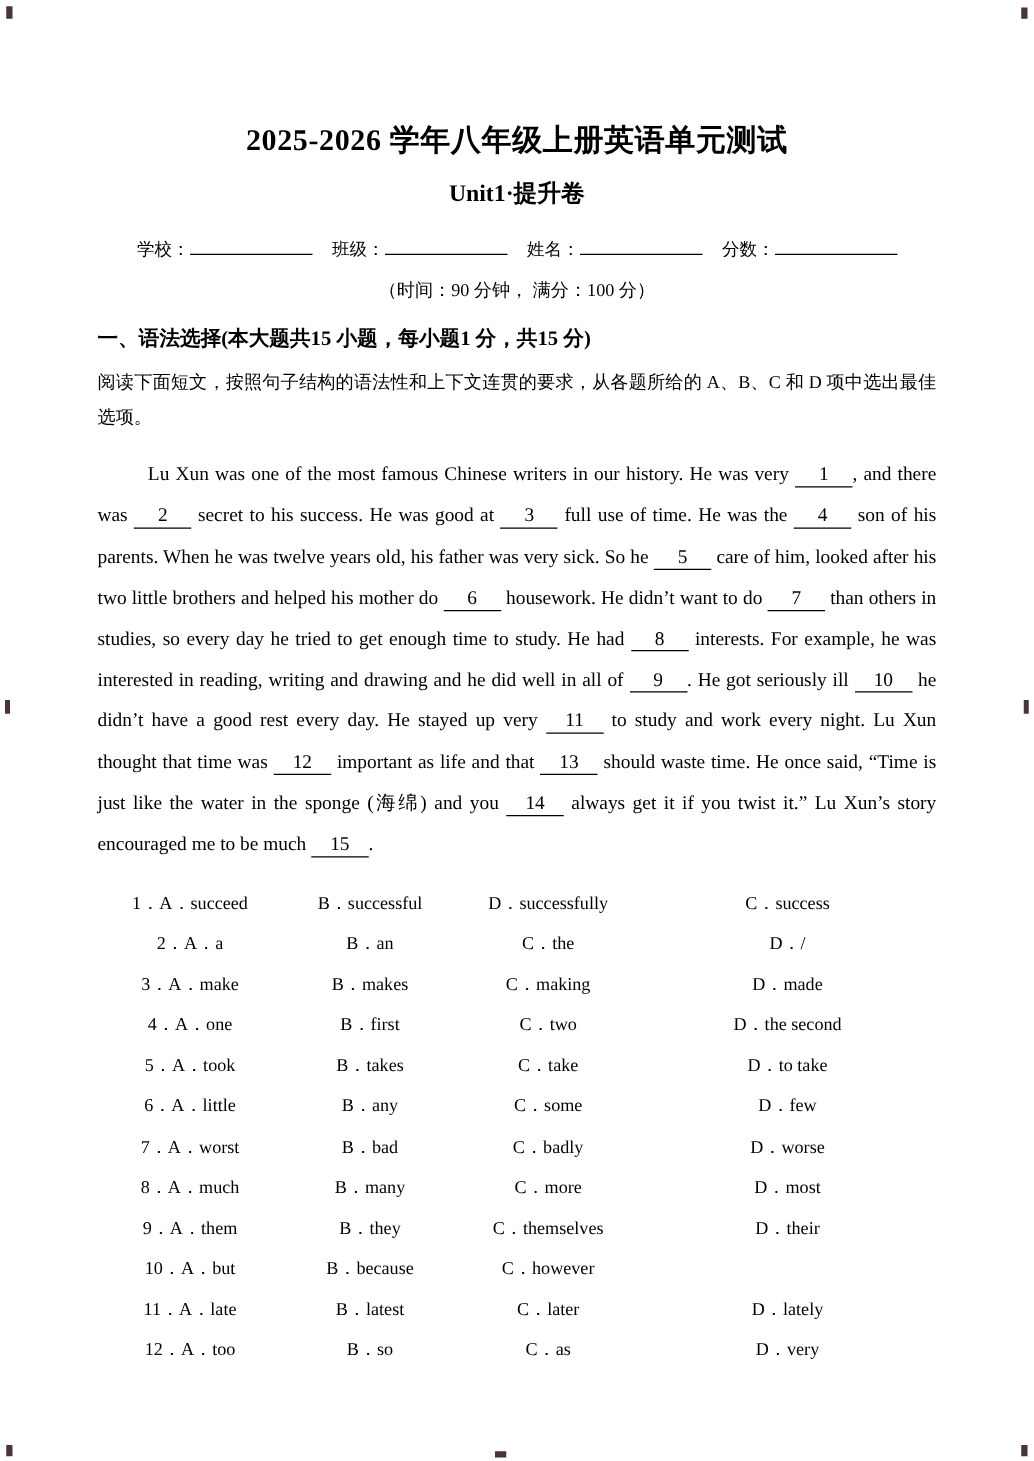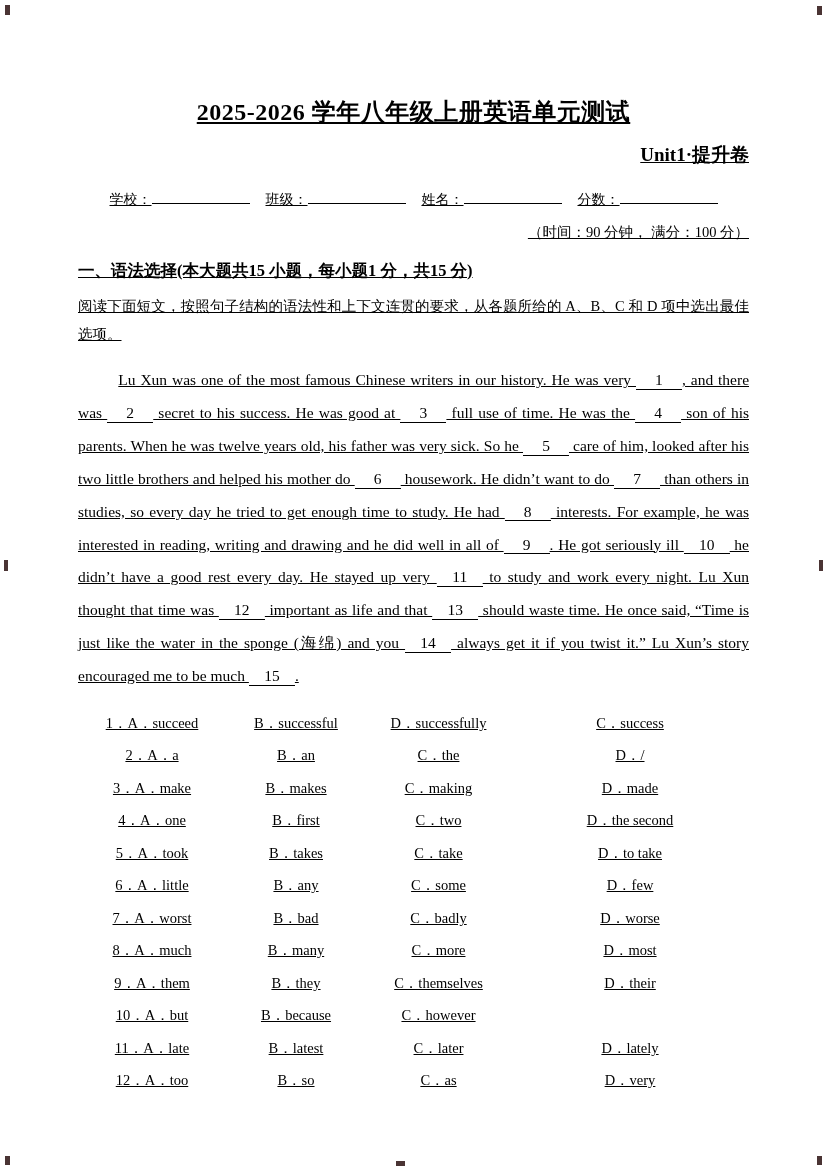--- a/index.html
+++ b/index.html
@@ -5,62 +5,61 @@
   html, body { margin: 0; padding: 0; background: #ffffff; }
   body { font-family: "Liberation Serif", "DejaVu Serif", serif; color: #000; }
   .sheet {
     position: relative;
     width: 827px;
     height: 1169px;
     background: #fff;
     overflow: hidden;
     box-sizing: border-box;
     padding: 96px 78px 20px 78px;
-    text-decoration: underline;
   }
   .mark { position: absolute; background: #4a3434; }
   .m-tl { left: 5px;  top: 5px;    width: 5px; height: 10px; }
   .m-tr { right: 5px; top: 6px;    width: 5px; height: 9px;  }
   .m-ml { left: 4px;  top: 560px;  width: 4px; height: 11px; }
   .m-mr { right: 4px; top: 560px;  width: 4px; height: 11px; }
   .m-bl { left: 5px;  bottom: 4px; width: 5px; height: 9px;  }
   .m-bm { left: 396px; bottom: 3px; width: 9px; height: 5px; }
   .m-br { right: 5px; bottom: 4px; width: 5px; height: 9px;  }
 
   h1.title {
     margin: 0 0 14px 0;
     text-align: center;
     font-size: 24px;
     font-weight: bold;
     letter-spacing: 0.5px;
   }
   h2.subtitle {
     margin: 0 0 20px 0;
-    text-align: right;
+    text-align: center;
     font-size: 19px;
     font-weight: bold;
   }
   .info-line {
     display: flex;
     justify-content: center;
     align-items: flex-end;
     gap: 16px;
     font-size: 14px;
     margin-bottom: 14px;
   }
   .info-field { white-space: nowrap; }
   .fill-line {
     display: inline-block;
     width: 98px;
     height: 1.05em;
     border-bottom: 1px solid #000;
     vertical-align: baseline;
   }
   .time-line {
-    text-align: right;
+    text-align: center;
     font-size: 14.5px;
     margin-bottom: 18px;
   }
   h3.section-heading {
     margin: 0 0 10px 0;
     font-size: 16.5px;
     font-weight: bold;
   }
   p.instructions {
     margin: 0 0 16px 0;

